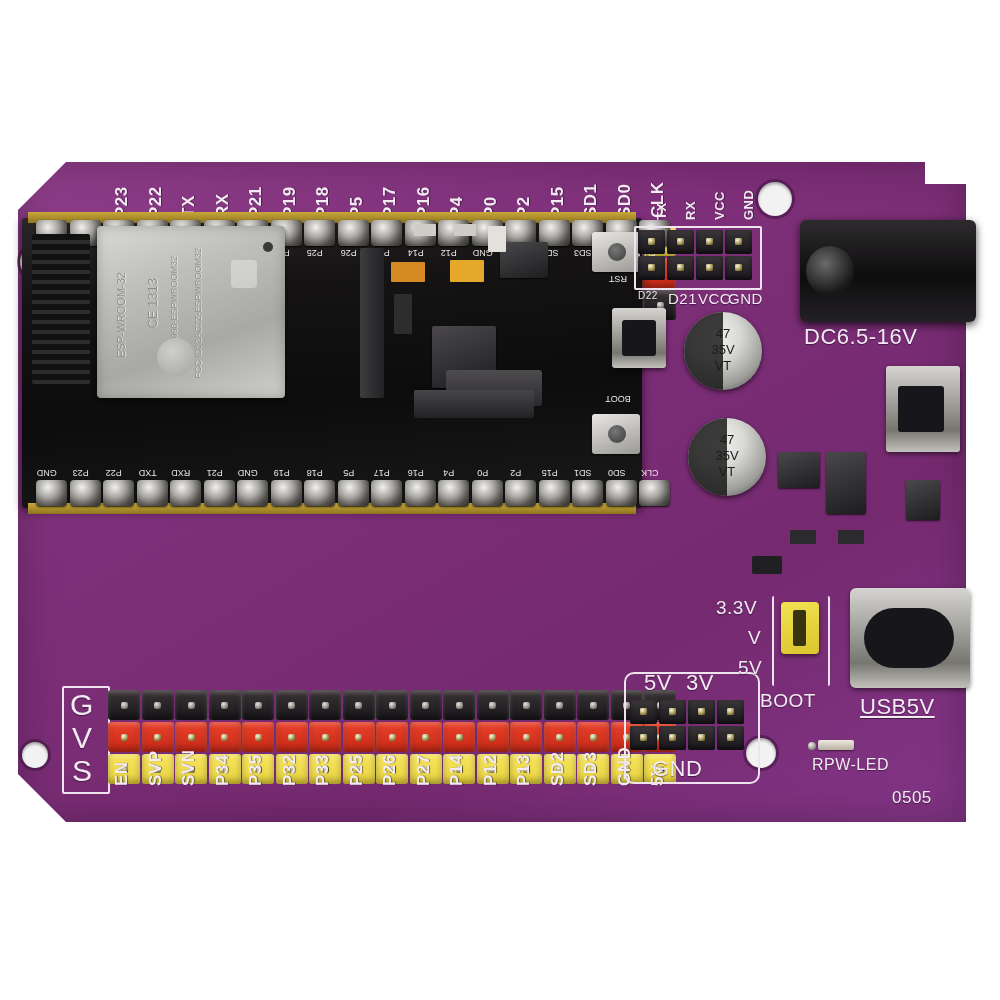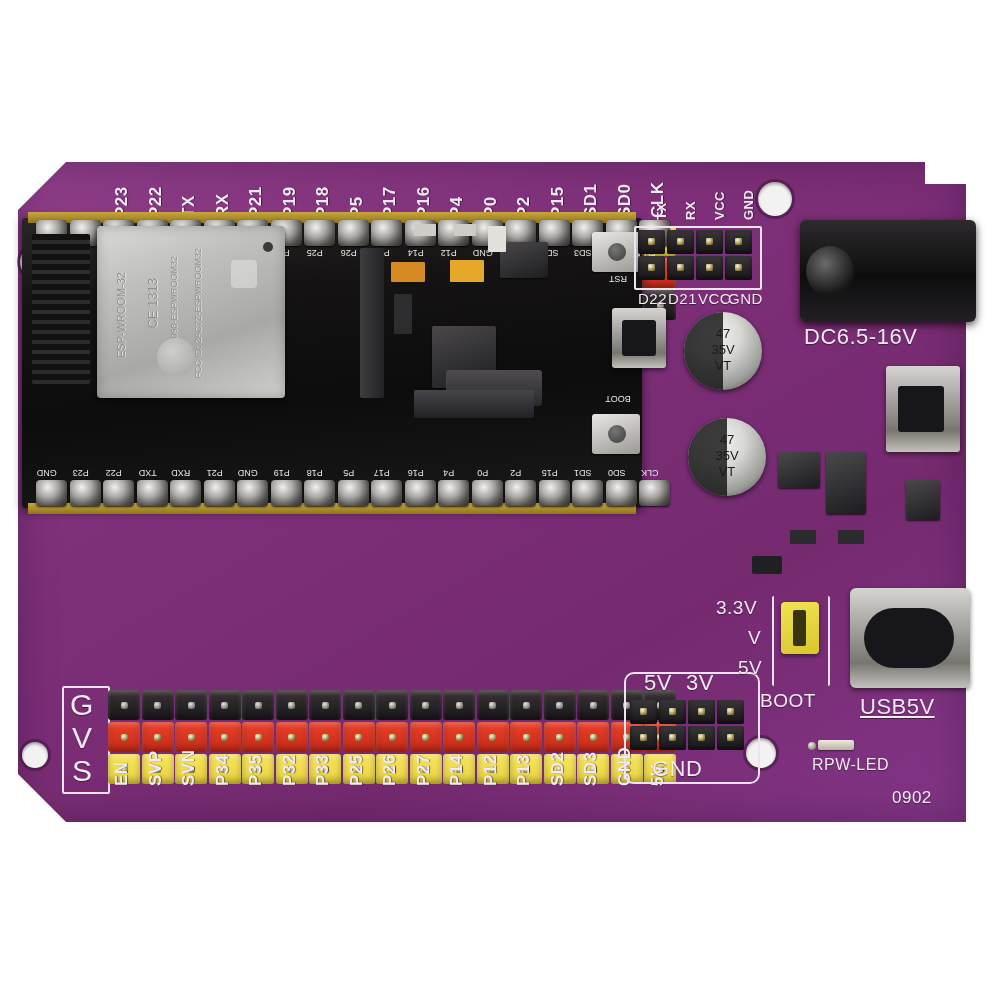--- a/index.html
+++ b/index.html
@@ -511,27 +511,27 @@
 
   <div class="usb" style="left:850px;top:588px;width:120px;height:100px;border-radius:6px;">
     <div class="mouth" style="left:14px;top:20px;width:90px;height:60px;border-radius:30px;"></div>
   </div>
   <div class="silk" style="left:860px;top:694px;font-size:22px;text-decoration:underline;">USB5V</div>
 
   <div class="led" style="left:818px;top:740px;"></div>
   <div class="pad-s" style="left:808px;top:742px;width:8px;height:8px;"></div>
   <div class="silk" style="left:812px;top:756px;font-size:16px;">RPW-LED</div>
 
-  <div class="silk" style="left:892px;top:788px;font-size:17px;">0902</div>
+  <div class="silk" style="left:892px;top:788px;font-size:17px;">0505</div>
 
 <div id="serial-top-labels-inner">
       <div class="silk" style="left: 654px; top: 220px; font-size: 13px; font-weight: bold; transform-origin: 0px 0px; transform: rotate(-90deg);">TX</div>
       <div class="silk" style="left: 683px; top: 220px; font-size: 13px; font-weight: bold; transform-origin: 0px 0px; transform: rotate(-90deg);">RX</div>
       <div class="silk" style="left: 712px; top: 220px; font-size: 13px; font-weight: bold; transform-origin: 0px 0px; transform: rotate(-90deg);">VCC</div>
       <div class="silk" style="left: 741px; top: 220px; font-size: 13px; font-weight: bold; transform-origin: 0px 0px; transform: rotate(-90deg);">GND</div>
     </div>
     <div>
-      <div class="silk" style="left: 638px; top: 290px; font-size: 15px;">D22</div>
+      <div class="silk" style="left: 638px; top: 290px; font-size: 10px;">D22</div>
       <div class="silk" style="left: 668px; top: 290px; font-size: 15px;">D21</div>
       <div class="silk" style="left: 698px; top: 290px; font-size: 15px;">VCC</div>
       <div class="silk" style="left: 728px; top: 290px; font-size: 15px;">GND</div>
     </div>
   </div>
 
 </body></html>

